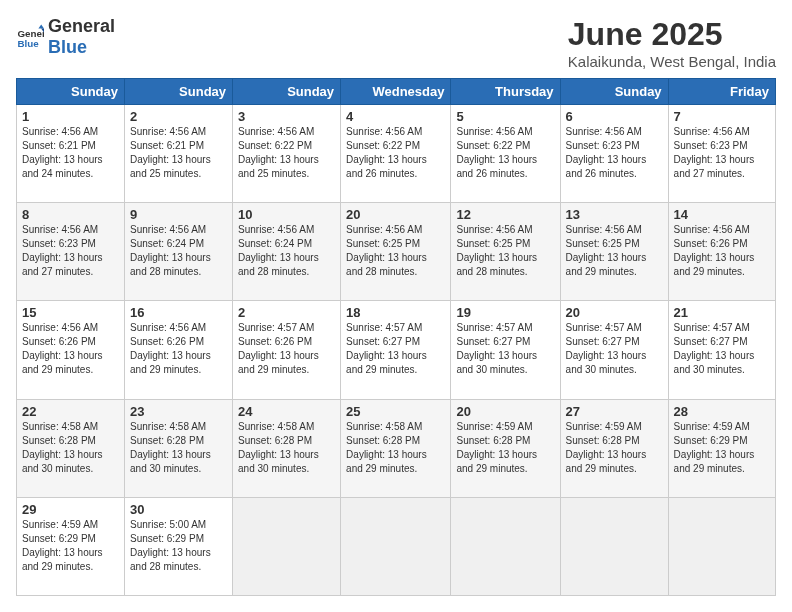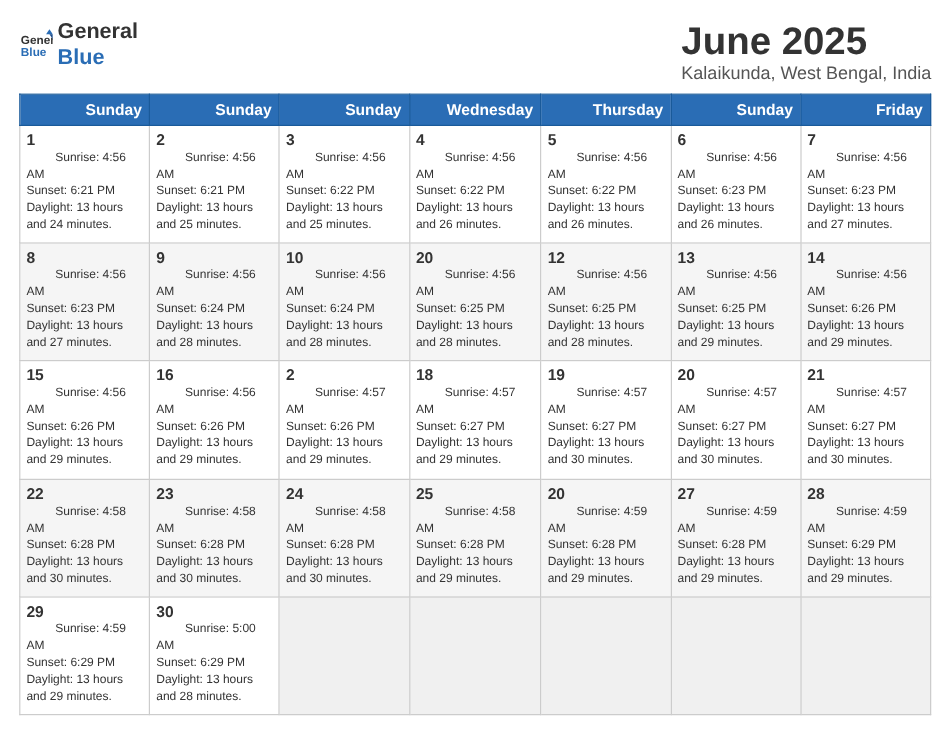--- a/index.html
+++ b/index.html
@@ -73,21 +73,20 @@
     .day-number {
       font-size: 13px;
       font-weight: bold;
       display: block;
       margin-bottom: 1px;
     }
     .day-info {
       font-size: 10px;
       line-height: 1.4;
       color: #333;
-      margin-left: 24px;
     }
     td.empty {
       background: #f0f0f0 !important;
     }
   </style>
 </head>
 <body>
 
 <div class="page">
   <div class="header">

